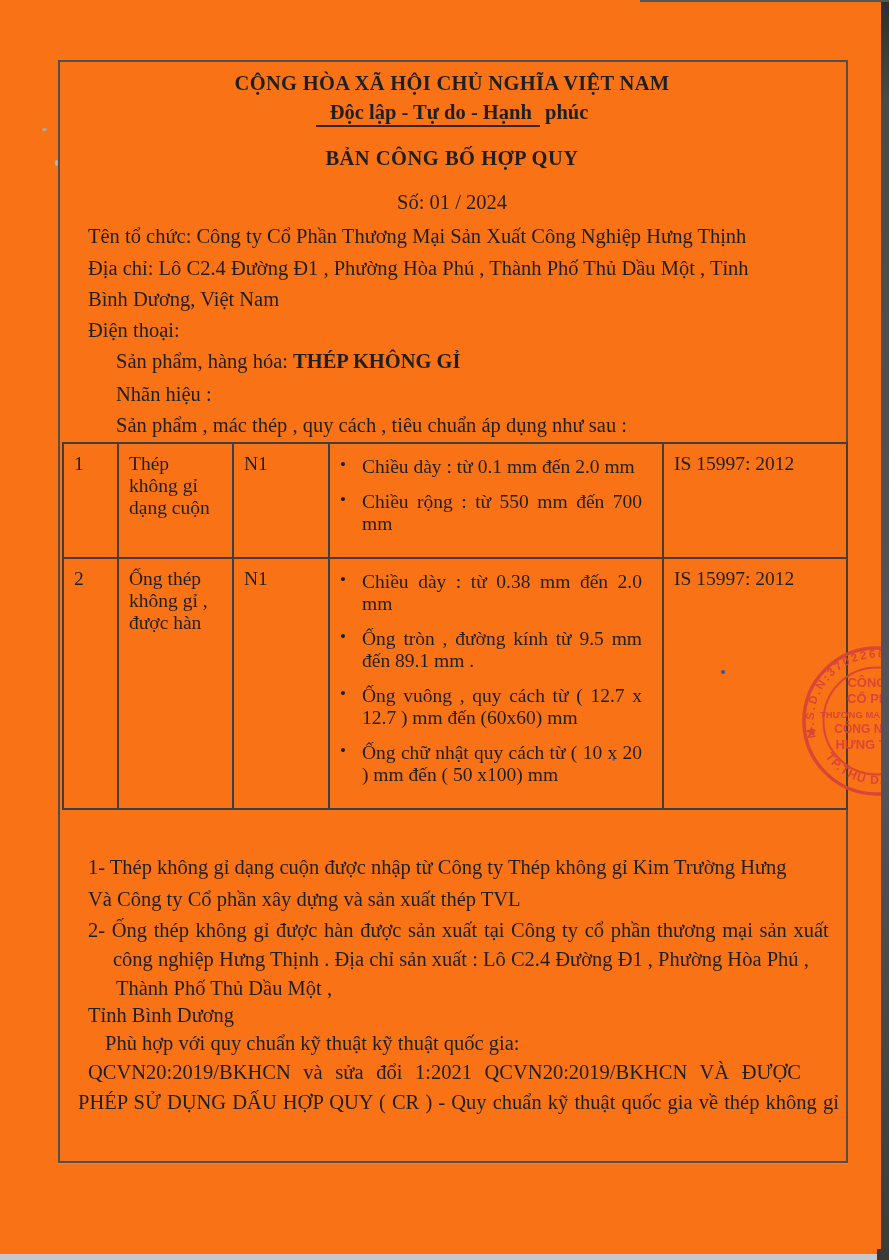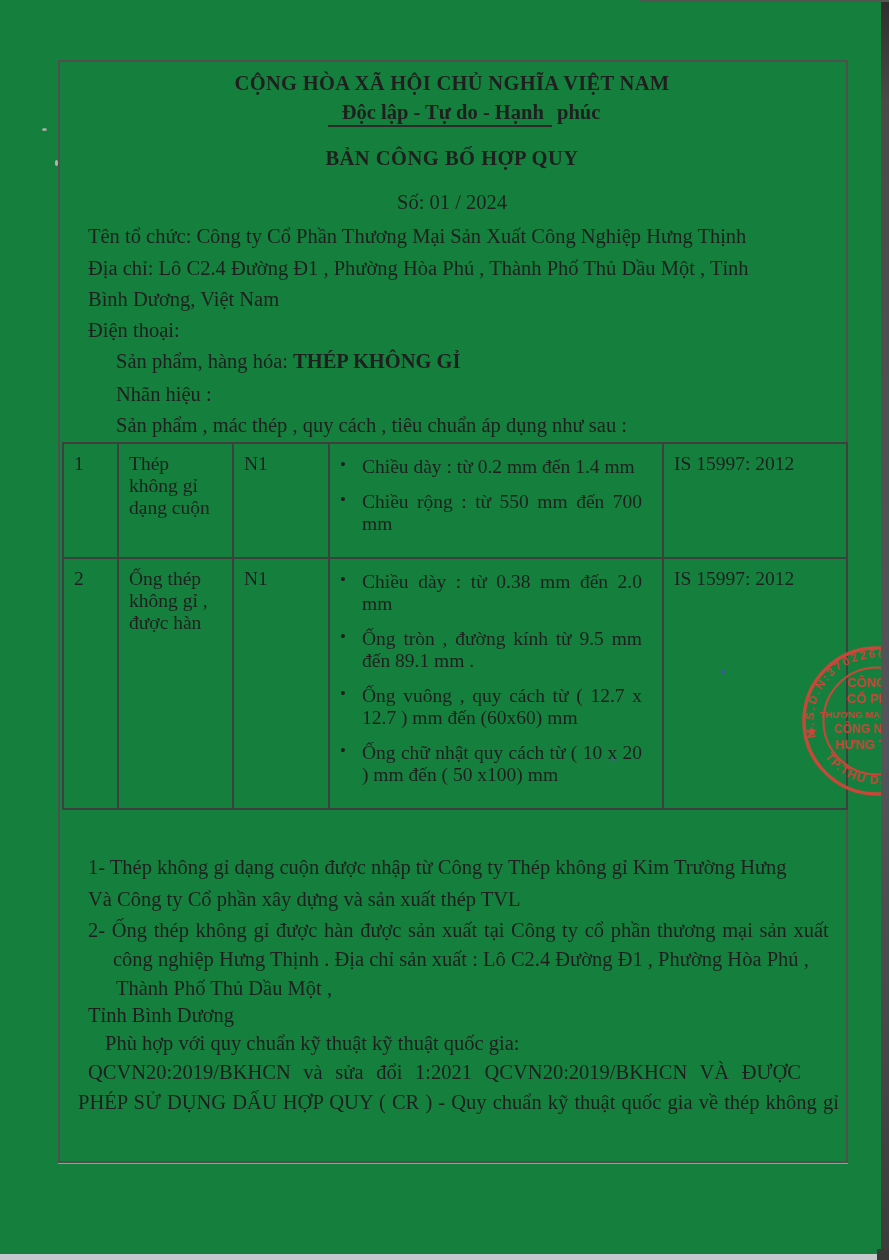--- a/index.html
+++ b/index.html
@@ -1,18 +1,18 @@
 <!DOCTYPE html>
 <html><head>
 <meta charset="utf-8">
 <style>
   html,body { margin:0; padding:0; background:#ffffff; }
   .screenshot {
     position:relative; width:889px; height:1260px;
-    background:#15803d; overflow:hidden;
+    background:#f97316; overflow:hidden;
     font-family:"Liberation Serif", serif;
     color:#1f1f1f;
   }
   
   .edge-right  { position:absolute; top:0; right:0; width:8px; height:1256px;
                  background:linear-gradient(180deg,#2e2f2b,#4a4b47 8%,#54555a 60%,#3c3d39); z-index:20; }
   .edge-bottom { position:absolute; left:0; bottom:0; width:889px; height:6px;
                  background:#c5c9ce; z-index:19; }
   .edge-corner { position:absolute; right:0; bottom:0; width:12px; height:11px; background:#3a3a38; z-index:21; }
   .edge-top    { position:absolute; top:0; left:640px; width:249px; height:2px; background:#55564f; z-index:21; }
@@ -58,21 +58,21 @@
   .speck-gray2 { left:55px;  top:160px; width:3px; height:6px; background:#b5b5b0; }
 </style>
 </head>
 <body>
 
 <div class="screenshot">
 
   <div class="page-border"></div>
 
   <div class="center-band national-title line" style="white-space:normal;">CỘNG HÒA XÃ HỘI CHỦ NGHĨA VIỆT NAM</div>
-  <div class="center-band motto line" style="white-space:normal;padding-left:12px;">
+  <div class="center-band motto line" style="white-space:normal;">
     <span class="u">Độc lập - Tự do - Hạnh</span><span> phúc</span>
   </div>
   <div class="center-band doc-title line" style="white-space:normal;">BẢN CÔNG BỐ HỢP QUY</div>
   <div class="center-band doc-number line" style="white-space:normal;">Số: 01 / 2024</div>
 
   <div class="line" style="left:88px; top:225px;text-align:center;">Tên tổ chức: Công ty Cổ Phần Thương Mại Sản Xuất Công Nghiệp Hưng Thịnh</div>
   <div class="line" style="left:88px; top:257px;">Địa chỉ: Lô C2.4 Đường Đ1 , Phường Hòa Phú , Thành Phố Thủ Dầu Một , Tỉnh</div>
   <div class="line" style="left:88px; top:288px;">Bình Dương, Việt Nam</div>
   <div class="line" style="left:88px; top:319px;">Điện thoại:</div>
   <div class="line" style="left:116px; top:350px;">
@@ -88,21 +88,21 @@
         <col class="col-mt">
         <col class="col-qc">
         <col class="col-tc">
     </colgroup>
     <tbody>
     <tr class="row-1">
       <td class="cell-center">1</td>
       <td class="cell-sp">Thép không gỉ dạng cuộn</td>
       <td class="cell-center">N1</td>
       <td class="qc-cell">
-        <div class="spec-item"><span class="bullet">•</span><span>Chiều dày : từ 0.2 mm đến 1.4 mm</span></div>
+        <div class="spec-item"><span class="bullet">•</span><span>Chiều dày : từ 0.1 mm đến 2.0 mm</span></div>
         <div class="spec-item"><span class="bullet">•</span><span>Chiều rộng : từ 550 mm đến 700 mm</span></div>
       </td>
       <td>IS 15997: 2012</td>
     </tr>
     <tr class="row-2">
       <td class="cell-center">2</td>
       <td class="cell-sp">Ống thép không gỉ , được hàn</td>
       <td class="cell-center">N1</td>
       <td class="qc-cell">
         <div class="spec-item"><span class="bullet">•</span><span>Chiều dày : từ 0.38 mm đến 2.0 mm</span></div>

